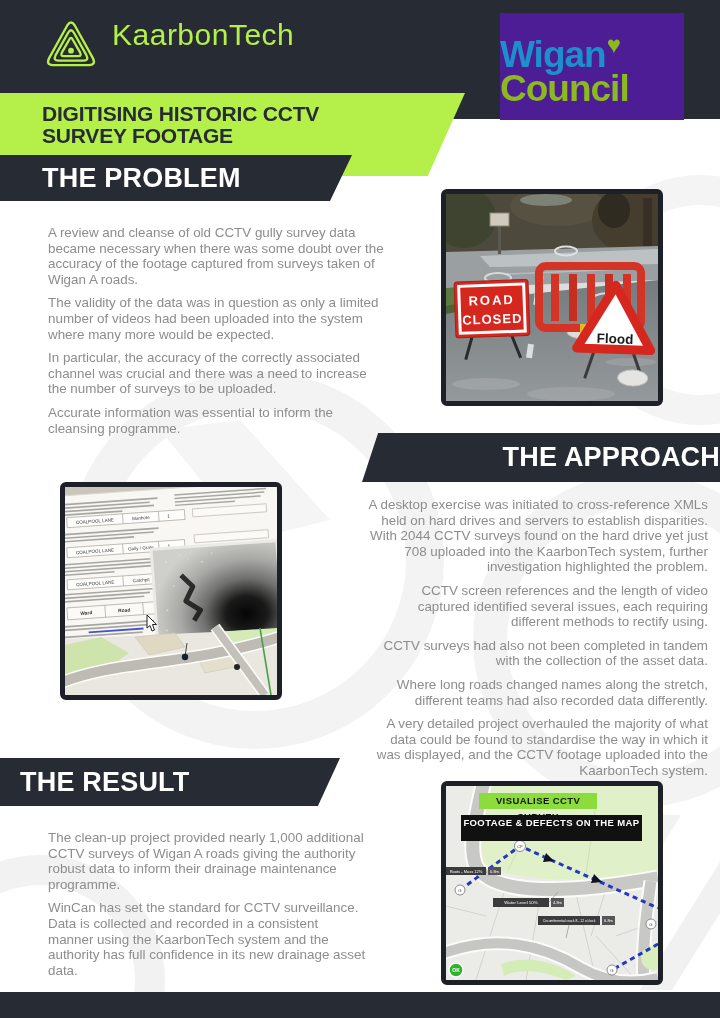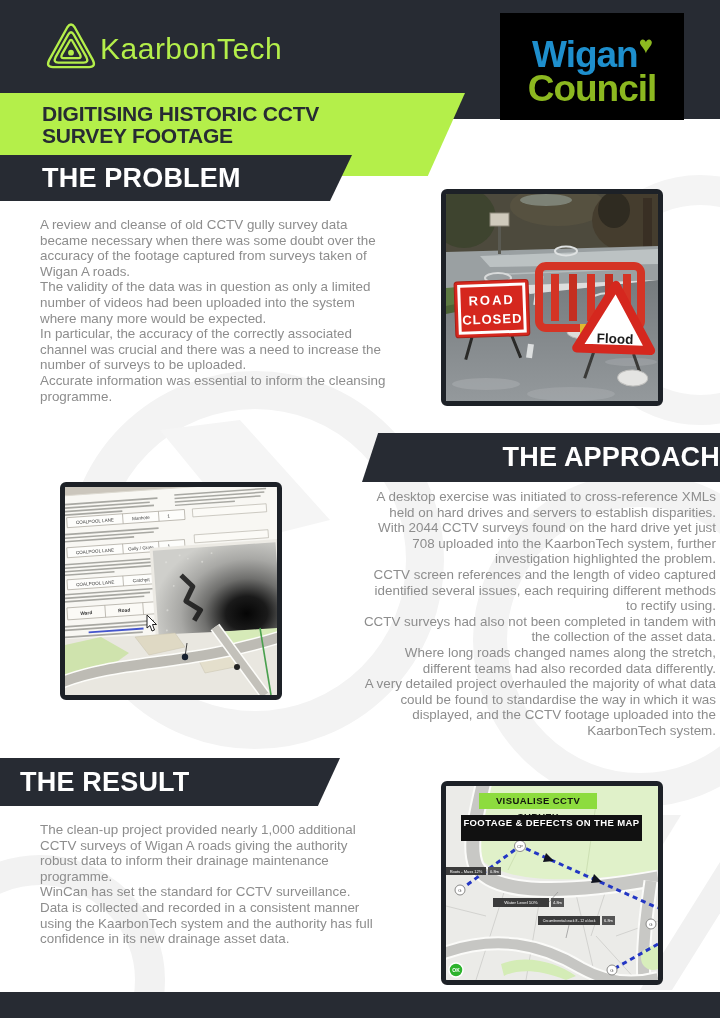--- a/index.html
+++ b/index.html
@@ -3,44 +3,44 @@
 <meta charset="utf-8">
 <style>
   html,body{margin:0;padding:0;background:#ffffff;}
   .page{position:relative;width:720px;height:1018px;overflow:hidden;background:#ffffff;
         font-family:"Liberation Sans",sans-serif;}
   .abs{position:absolute;}
   
   .watermark{position:absolute;left:0;top:0;z-index:0;}
   
   .header-band{left:0;top:0;width:720px;height:119px;background:#272b33;z-index:1;}
-  .brand{left:42px;top:18px;height:62px;display:flex;align-items:center;gap:0;z-index:3;}
+  .brand{left:42px;top:18px;height:62px;display:flex;align-items:flex-start;gap:12px;z-index:3;}
   .brand-text{color:#b4ef4a;font-size:30px;font-weight:500;letter-spacing:.5px;}
-  .wigan-box{left:500px;top:13px;width:184px;height:107px;background:#000000;z-index:4;
-             display:flex;flex-direction:column;align-items:center;justify-content:center;}
+  .wigan-box{left:500px;top:13px;width:184px;height:107px;background:#4c1d95;z-index:4;
+             display:flex;flex-direction:column;justify-content:center;}
   .wigan-line1{color:#1e8fcd;font-size:37px;font-weight:800;letter-spacing:-1px;line-height:36px;}
   .wigan-heart{color:#8cb820;font-size:24px;vertical-align:14px;margin-left:1px;}
   .wigan-line2{color:#8cb820;font-size:37px;font-weight:800;letter-spacing:-1px;line-height:36px;margin-top:-2px;}
   
   .title-banner{left:0;top:93px;width:465px;height:83px;background:#b4ef4a;z-index:2;
                 clip-path:polygon(0 0,100% 0,92% 100%,0 100%);}
   .title-text{padding:10px 0 0 42px;width:310px;color:#272b33;font-size:21px;line-height:22px;
               font-weight:700;letter-spacing:-.2px;}
   .banner{background:#272b33;z-index:5;color:#ffffff;font-weight:700;font-size:27px;letter-spacing:.2px;}
   .banner-problem{left:0;top:155px;width:352px;height:46px;line-height:46px;padding-left:42px;box-sizing:border-box;
                   clip-path:polygon(0 0,100% 0,93.75% 100%,0 100%);
                   filter:drop-shadow(0 -3px 0 #ffffff) drop-shadow(3px 0 0 #ffffff);}
   .banner-approach{left:362px;top:433px;width:358px;height:49px;line-height:49px;text-align:right;
                    padding-left:14px;box-sizing:border-box;
                    clip-path:polygon(4.5% 0,100% 0,100% 100%,0 100%);}
   .banner-result{left:0;top:758px;width:340px;height:48px;line-height:48px;padding-left:20px;box-sizing:border-box;
                  clip-path:polygon(0 0,100% 0,93.5% 100%,0 100%);}
   
   .copy{z-index:3;color:#8d8d8d;font-size:13.4px;line-height:15.6px;}
-  .copy p{margin:0;}
+  .copy p{margin:8px;}
   .copy-problem{left:40px;top:217px;width:352px;}
   .copy-approach{left:360px;top:489px;width:356px;text-align:right;}
   .copy-result{left:40px;top:822px;width:334px;}
   
   .figure{border:5px solid #1d2127;border-radius:6px;overflow:hidden;z-index:3;background:#dddddd;}
   .fig-flood{left:441px;top:189px;width:212px;height:207px;}
   .fig-docs{left:60px;top:482px;width:212px;height:208px;}
   .fig-map{left:441px;top:781px;width:212px;height:194px;}
   .fig-map .map-band1{position:absolute;left:33px;top:7px;width:118px;height:16px;background:#8ddc3e;
       color:#11150f;font-size:9.5px;font-weight:800;letter-spacing:.4px;text-align:center;line-height:16px;z-index:6;}

